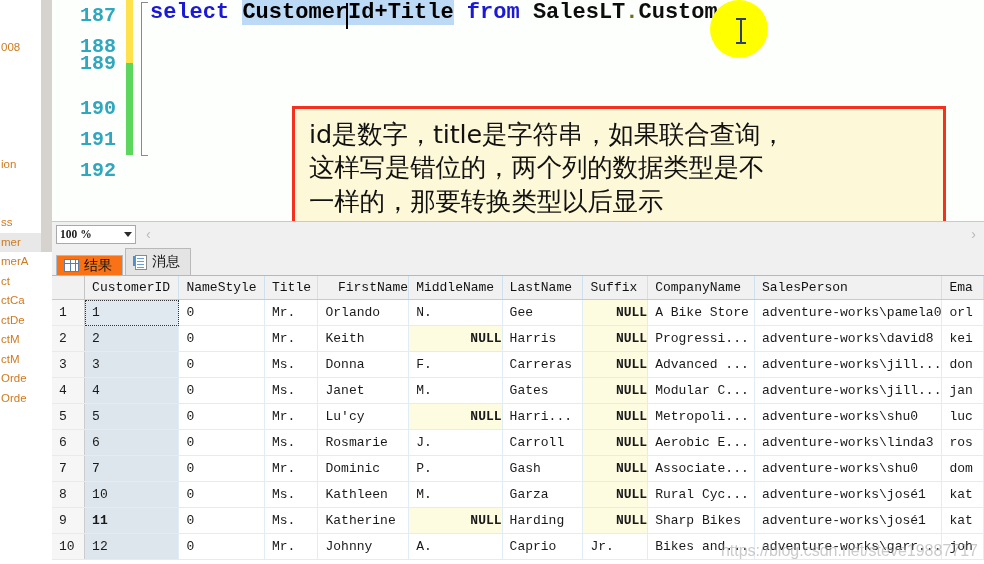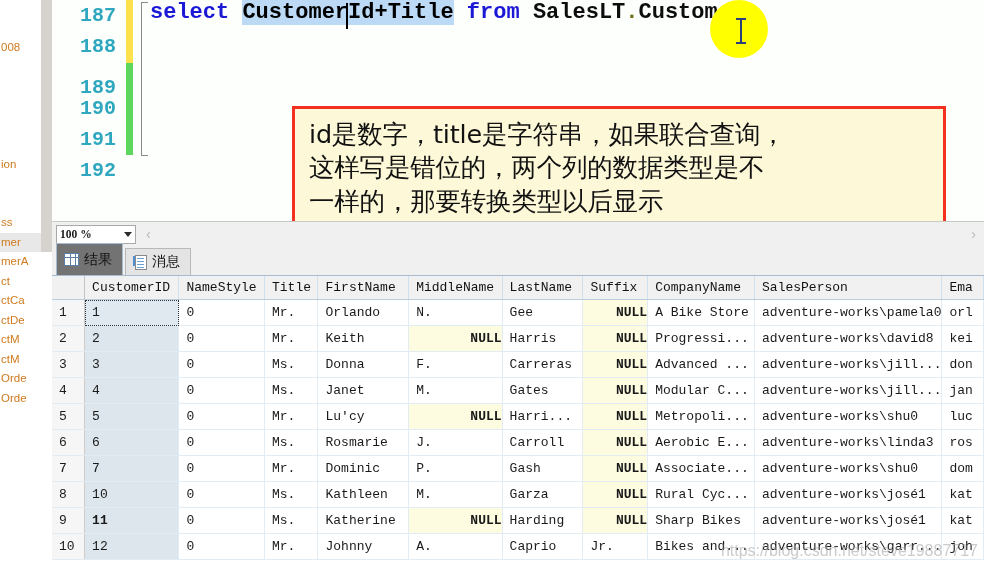--- a/index.html
+++ b/index.html
@@ -179,23 +179,23 @@
     padding:0 10px 0 7px;
     font-size:14px;color:#111;
     font-family:"DejaVu Sans","Liberation Sans",sans-serif;
     background:#e4e4e4;
     border:1px solid #b9b9b9;
     border-bottom:none;
     margin-right:2px;
     box-sizing:border-box;
   }
   .tab.active{
-    background:#737373;
+    background:#f97316;
     border-color:#a8bcd0;
-    height:32px;
+    height:20px;
   }
   .ico-grid{
     width:15px;height:13px;
     background:#fff;
     border:1px solid #5a7fa8;
     box-sizing:border-box;
     position:relative;
   }
   .ico-grid:before{
     content:"";position:absolute;left:0;right:0;top:3px;height:1px;background:#5a7fa8;
@@ -306,21 +306,21 @@
   <div class="exp-sep"></div>
 
   <div class="splitter"></div>
 
   <div class="right">
 
     <div class="editor">
       <div class="gutter">
         <div class="lineno" style="top:4px">187</div>
         <div class="lineno" style="top:35px">188</div>
-        <div class="lineno" style="top:76px">189</div>
+        <div class="lineno" style="top:52px">189</div>
         <div class="lineno" style="top:97px">190</div>
         <div class="lineno" style="top:128px">191</div>
         <div class="lineno" style="top:159px">192</div>
       </div>
 
       <div class="changebar cb-yellow" style="top:0;height:63px"></div>
       <div class="changebar cb-green" style="top:63px;height:92px"></div>
 
       <div class="foldline" style="top:2px;height:153px"></div>
       <div class="foldtick" style="top:2px"></div>
@@ -364,21 +364,21 @@
     </div>
 
     <div class="gridwrap">
       <table class="grid">
         <thead>
             <tr id="grid-head">
               <th class="rowhdr" style="width: 36px;"></th>
               <th style="width: 96px;">CustomerID</th>
               <th style="width: 86px;">NameStyle</th>
               <th style="width: 53px;">Title</th>
-              <th style="width: 97px;">FirstName</th>
+              <th style="width: 97px; text-align: right;">FirstName</th>
               <th style="width: 94px;">MiddleName</th>
               <th style="width: 85px;">LastName</th>
               <th style="width: 68px;">Suffix</th>
               <th style="width: 105px;">CompanyName</th>
               <th style="width: 159px;">SalesPerson</th>
               <th style="width: 45px;">Ema</th>
             </tr>
           </thead>
         <tbody id="grid-body">
             <tr class="first">

